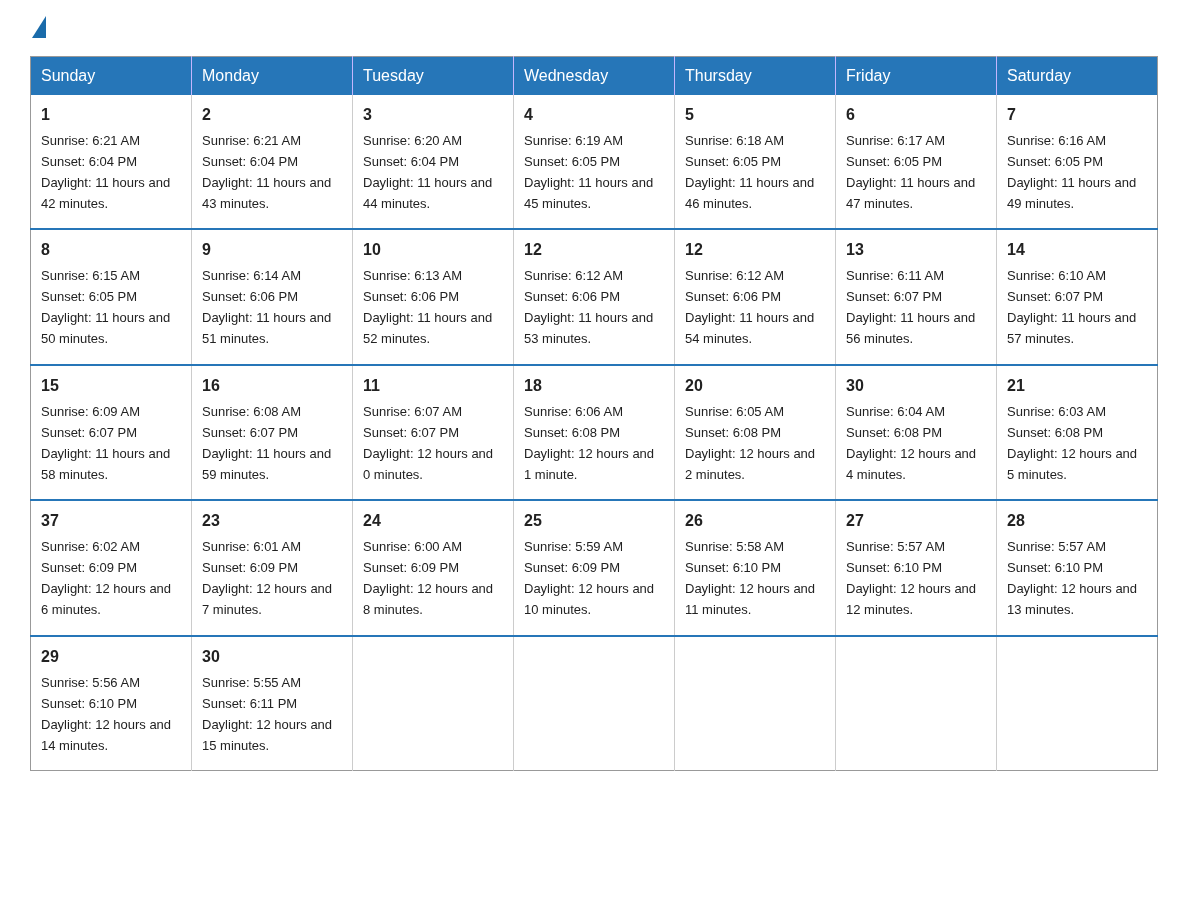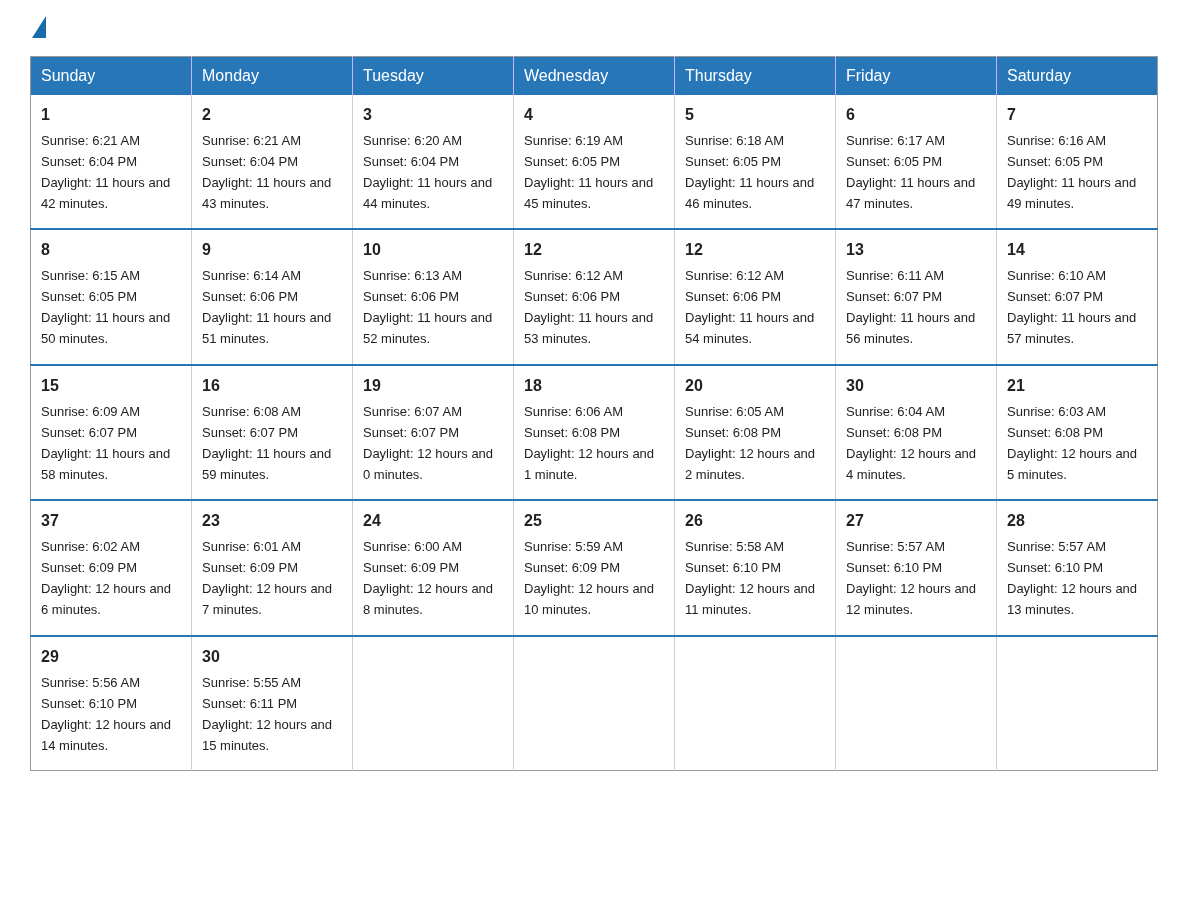--- a/index.html
+++ b/index.html
@@ -158,21 +158,21 @@
         <td><span class="day-num">9</span><span class="day-info">Sunrise: 6:14 AM<br>Sunset: 6:06 PM<br>Daylight: 11 hours and 51 minutes.</span></td>
         <td><span class="day-num">10</span><span class="day-info">Sunrise: 6:13 AM<br>Sunset: 6:06 PM<br>Daylight: 11 hours and 52 minutes.</span></td>
         <td><span class="day-num">12</span><span class="day-info">Sunrise: 6:12 AM<br>Sunset: 6:06 PM<br>Daylight: 11 hours and 53 minutes.</span></td>
         <td><span class="day-num">12</span><span class="day-info">Sunrise: 6:12 AM<br>Sunset: 6:06 PM<br>Daylight: 11 hours and 54 minutes.</span></td>
         <td><span class="day-num">13</span><span class="day-info">Sunrise: 6:11 AM<br>Sunset: 6:07 PM<br>Daylight: 11 hours and 56 minutes.</span></td>
         <td><span class="day-num">14</span><span class="day-info">Sunrise: 6:10 AM<br>Sunset: 6:07 PM<br>Daylight: 11 hours and 57 minutes.</span></td>
       </tr>
       <tr>
         <td><span class="day-num">15</span><span class="day-info">Sunrise: 6:09 AM<br>Sunset: 6:07 PM<br>Daylight: 11 hours and 58 minutes.</span></td>
         <td><span class="day-num">16</span><span class="day-info">Sunrise: 6:08 AM<br>Sunset: 6:07 PM<br>Daylight: 11 hours and 59 minutes.</span></td>
-        <td><span class="day-num">19</span><span class="day-info">Sunrise: 6:07 AM<br>Sunset: 6:07 PM<br>Daylight: 12 hours and 0 minutes.</span></td>
+        <td><span class="day-num">11</span><span class="day-info">Sunrise: 6:07 AM<br>Sunset: 6:07 PM<br>Daylight: 12 hours and 0 minutes.</span></td>
         <td><span class="day-num">18</span><span class="day-info">Sunrise: 6:06 AM<br>Sunset: 6:08 PM<br>Daylight: 12 hours and 1 minute.</span></td>
         <td><span class="day-num">20</span><span class="day-info">Sunrise: 6:05 AM<br>Sunset: 6:08 PM<br>Daylight: 12 hours and 2 minutes.</span></td>
         <td><span class="day-num">30</span><span class="day-info">Sunrise: 6:04 AM<br>Sunset: 6:08 PM<br>Daylight: 12 hours and 4 minutes.</span></td>
         <td><span class="day-num">21</span><span class="day-info">Sunrise: 6:03 AM<br>Sunset: 6:08 PM<br>Daylight: 12 hours and 5 minutes.</span></td>
       </tr>
       <tr>
         <td><span class="day-num">37</span><span class="day-info">Sunrise: 6:02 AM<br>Sunset: 6:09 PM<br>Daylight: 12 hours and 6 minutes.</span></td>
         <td><span class="day-num">23</span><span class="day-info">Sunrise: 6:01 AM<br>Sunset: 6:09 PM<br>Daylight: 12 hours and 7 minutes.</span></td>
         <td><span class="day-num">24</span><span class="day-info">Sunrise: 6:00 AM<br>Sunset: 6:09 PM<br>Daylight: 12 hours and 8 minutes.</span></td>
         <td><span class="day-num">25</span><span class="day-info">Sunrise: 5:59 AM<br>Sunset: 6:09 PM<br>Daylight: 12 hours and 10 minutes.</span></td>

